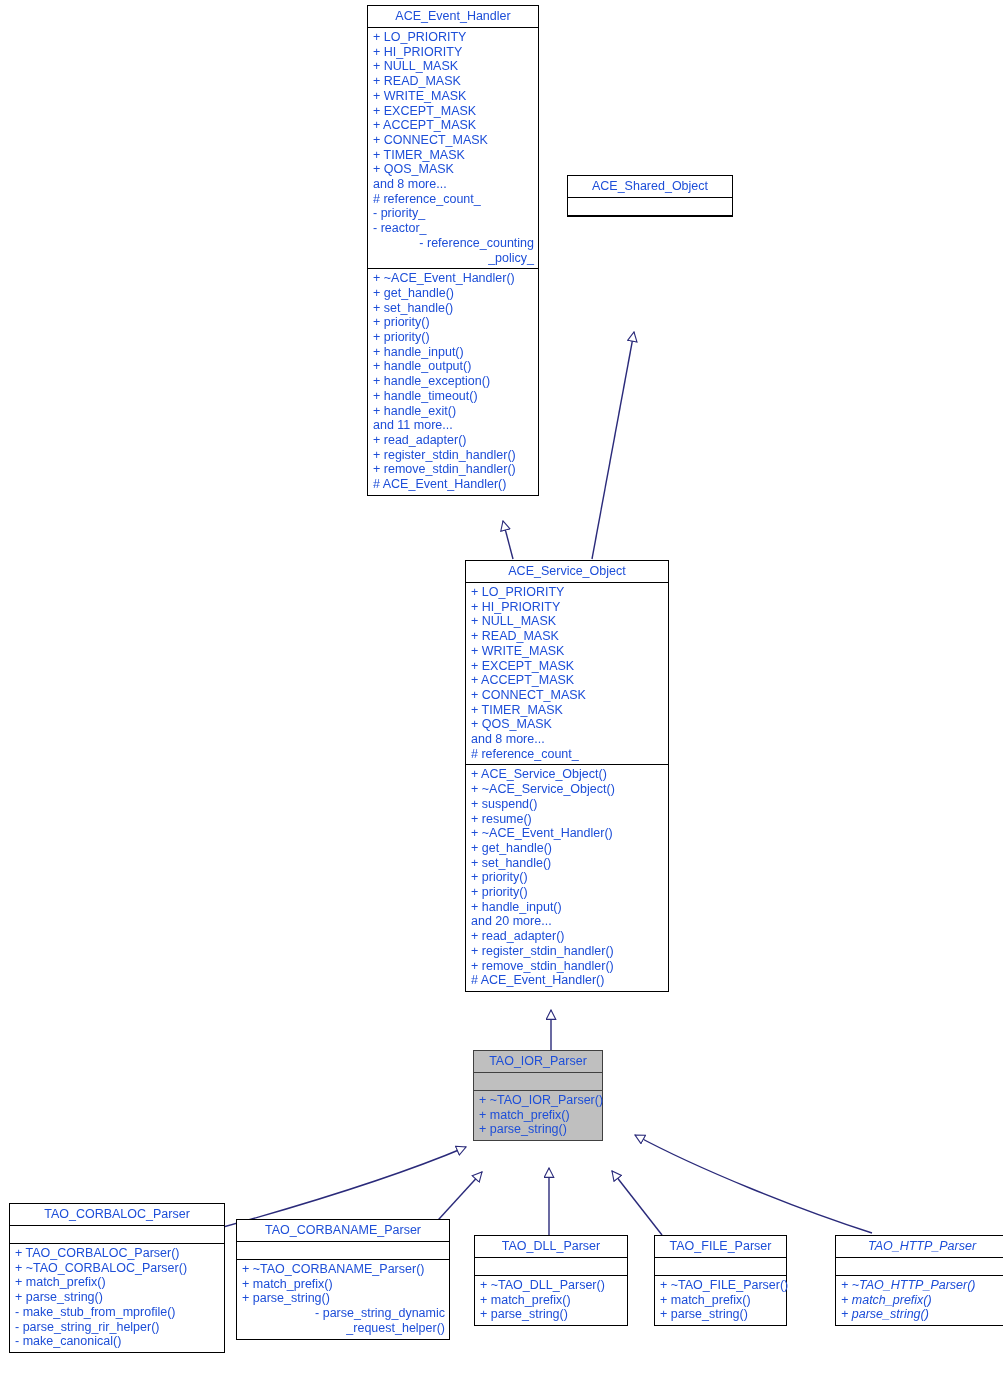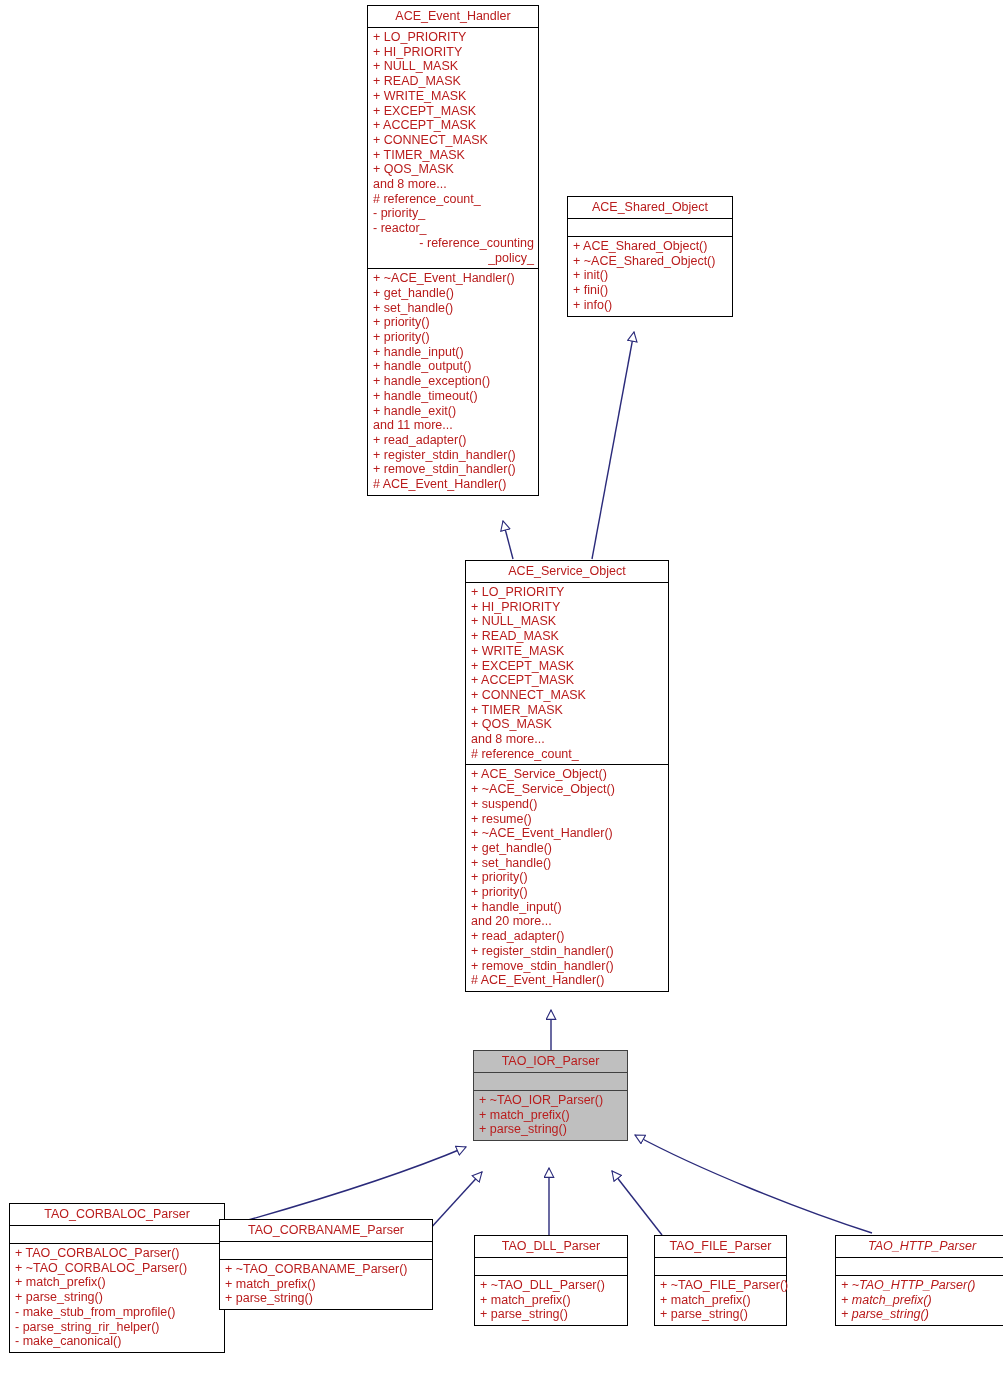--- a/index.html
+++ b/index.html
@@ -27,21 +27,21 @@
     height: 1376px;
     pointer-events: none;
   }
   .umlbox {
     position: absolute;
     box-sizing: border-box;
     border: 1px solid #000000;
     background: #ffffff;
     font-size: 12.5px;
     line-height: 14.6px;
-    color: #b91c1c;
+    color: #1d4ed8;
     z-index: 5;
   }
   .umlbox.highlight {
     background: #bfbfbf;
     border: 1px solid #404040;
   }
   .umlbox .title {
     text-align: center;
     padding: 3px 6px 4px 6px;
     white-space: nowrap;
@@ -138,32 +138,25 @@
         <div class="row">+ handle_timeout()</div>
         <div class="row">+ handle_exit()</div>
         <div class="row">and 11 more...</div>
         <div class="row">+ read_adapter()</div>
         <div class="row">+ register_stdin_handler()</div>
         <div class="row">+ remove_stdin_handler()</div>
         <div class="row"># ACE_Event_Handler()</div>
       </div>
   </div>
 
-  <div class="umlbox" id="box-ace-shared-object" style="left:567px; top:196px; width:166px;">
+  <div class="umlbox" id="box-ace-shared-object" style="left:567px; top:175px; width:166px;">
     <div class="title">ACE_Shared_Object</div>
     <div class="sep"></div>
     <div class="compartment empty" id="attrs-ace-shared-object"></div>
     <div class="sep"></div>
-    <div class="compartment" id="ops-ace-shared-object">
-        <div class="row">+ ACE_Shared_Object()</div>
-        <div class="row">+ ~ACE_Shared_Object()</div>
-        <div class="row">+ init()</div>
-        <div class="row">+ fini()</div>
-        <div class="row">+ info()</div>
-      </div>
   </div>
 
   <div class="umlbox" id="box-ace-service-object" style="left:465px; top:560px; width:204px;">
     <div class="title">ACE_Service_Object</div>
     <div class="sep"></div>
     <div class="compartment" id="attrs-ace-service-object">
         <div class="row">+ LO_PRIORITY</div>
         <div class="row">+ HI_PRIORITY</div>
         <div class="row">+ NULL_MASK</div>
         <div class="row">+ READ_MASK</div>
@@ -189,21 +182,21 @@
         <div class="row">+ priority()</div>
         <div class="row">+ handle_input()</div>
         <div class="row">and 20 more...</div>
         <div class="row">+ read_adapter()</div>
         <div class="row">+ register_stdin_handler()</div>
         <div class="row">+ remove_stdin_handler()</div>
         <div class="row"># ACE_Event_Handler()</div>
       </div>
   </div>
 
-  <div class="umlbox highlight" id="box-tao-ior-parser" style="left:473px; top:1050px; width:155px;">
+  <div class="umlbox highlight" id="box-tao-ior-parser" style="left:473px; top:1050px; width:130px;">
     <div class="title">TAO_IOR_Parser</div>
     <div class="sep"></div>
     <div class="compartment empty" id="attrs-tao-ior-parser"></div>
     <div class="sep"></div>
     <div class="compartment" id="ops-tao-ior-parser">
         <div class="row">+ ~TAO_IOR_Parser()</div>
         <div class="row">+ match_prefix()</div>
         <div class="row">+ parse_string()</div>
       </div>
   </div>
@@ -217,29 +210,30 @@
         <div class="row">+ TAO_CORBALOC_Parser()</div>
         <div class="row">+ ~TAO_CORBALOC_Parser()</div>
         <div class="row">+ match_prefix()</div>
         <div class="row">+ parse_string()</div>
         <div class="row">- make_stub_from_mprofile()</div>
         <div class="row">- parse_string_rir_helper()</div>
         <div class="row">- make_canonical()</div>
       </div>
   </div>
 
-  <div class="umlbox" id="box-tao-corbaname-parser" style="left:219px; top:1219px; width:214px;">
+  <div class="umlbox" id="box-tao-corbaname-parser" style="left:236px; top:1219px; width:214px;">
     <div class="title">TAO_CORBANAME_Parser</div>
     <div class="sep"></div>
     <div class="compartment empty" id="attrs-tao-corbaname-parser"></div>
     <div class="sep"></div>
     <div class="compartment" id="ops-tao-corbaname-parser">
         <div class="row">+ ~TAO_CORBANAME_Parser()</div>
         <div class="row">+ match_prefix()</div>
         <div class="row">+ parse_string()</div>
+        <div class="row wrap">- parse_string_dynamic _request_helper()</div>
       </div>
   </div>
 
   <div class="umlbox" id="box-tao-dll-parser" style="left:474px; top:1235px; width:154px;">
     <div class="title">TAO_DLL_Parser</div>
     <div class="sep"></div>
     <div class="compartment empty" id="attrs-tao-dll-parser"></div>
     <div class="sep"></div>
     <div class="compartment" id="ops-tao-dll-parser">
         <div class="row">+ ~TAO_DLL_Parser()</div>

